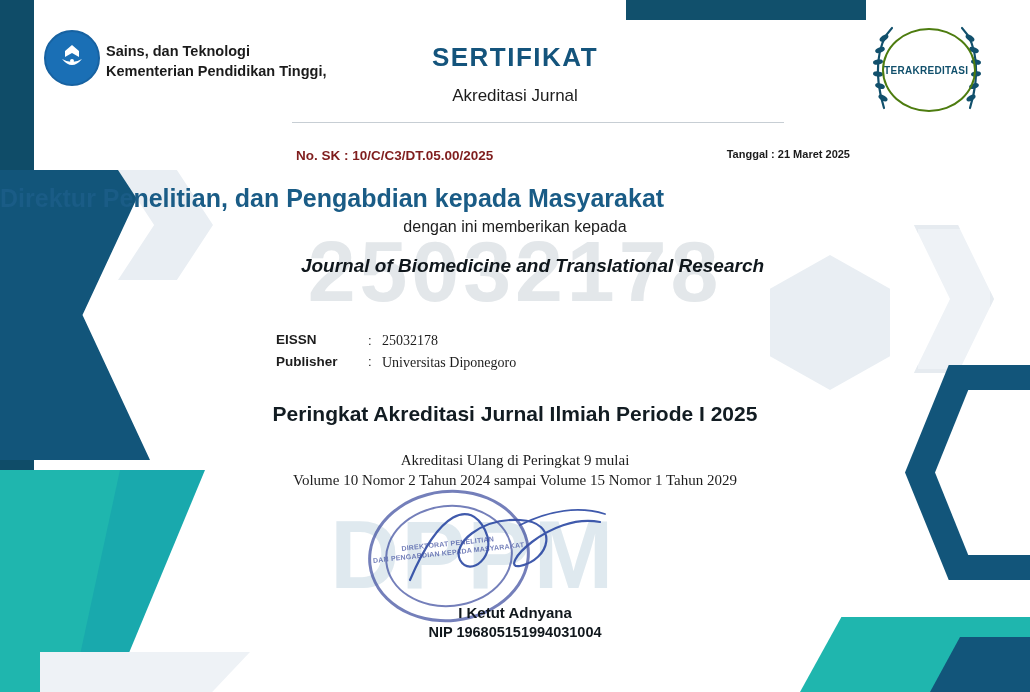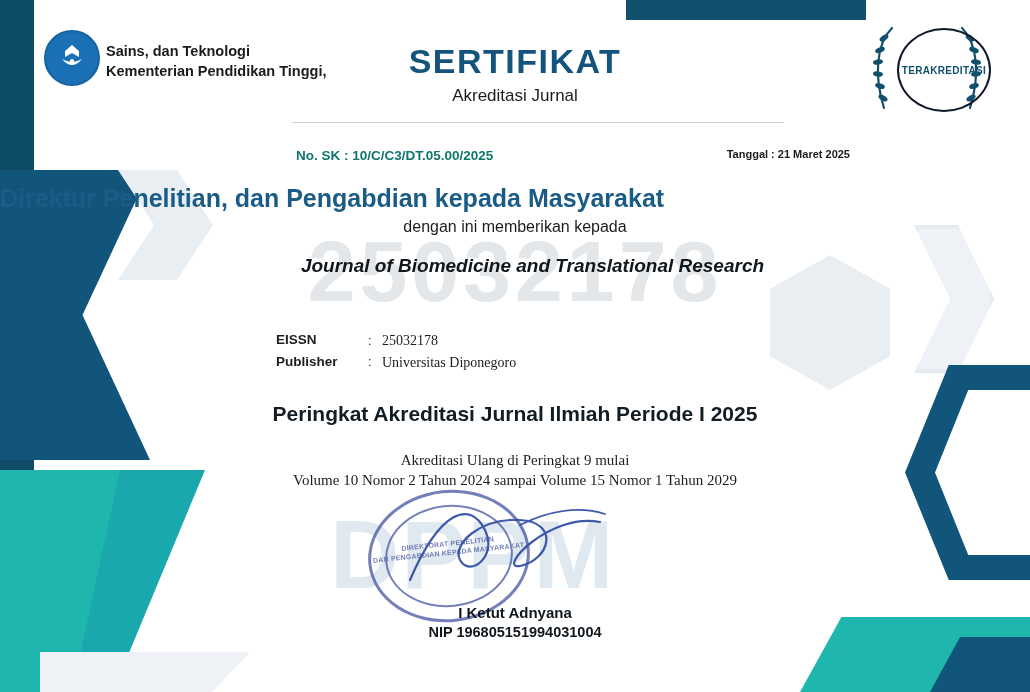--- a/index.html
+++ b/index.html
@@ -165,21 +165,21 @@
     width: 270px;
     font-size: 14.5px;
     font-weight: bold;
     color: #1b1b1b;
     line-height: 1.35;
   }
   .cert-title {
     position: absolute;
     left: 0; right: 0; top: 42px;
     text-align: center;
-    font-size: 34px;
+    font-size: 26px;
     font-weight: bold;
     letter-spacing: 1.5px;
     color: #14547c;
   }
   .cert-subtitle {
     position: absolute;
     left: 0; right: 0; top: 86px;
     text-align: center;
     font-size: 17px;
     color: #1d1d1d;
@@ -192,27 +192,27 @@
   }
 
   
   .seal {
     position: absolute;
     right: 48px; top: 18px;
     width: 110px; height: 100px;
   }
   .seal-inner {
     position: absolute;
-    left: 25px; top: 10px;
+    left: 10px; top: 10px;
     width: 90px; height: 80px;
-    border: 2px solid #0f172a;
+    border: 2px solid #4d7c0f;
     border-radius: 50%;
     display: flex;
     align-items: center;
-    justify-content: center;
+    justify-content: flex-start;
   }
   .seal-text {
     font-size: 10px;
     font-weight: bold;
     color: #11506c;
     letter-spacing: .3px;
   }
   .laurel-left, .laurel-right {
     position: absolute;
     top: 4px;
@@ -223,21 +223,21 @@
   }
   .laurel-left { left: -2px; }
   .laurel-right { right: -2px; }
 
   
   .sk-no {
     position: absolute;
     left: 296px; top: 148px;
     font-size: 13.5px;
     font-weight: bold;
-    color: #0f766e;
+    color: #7f1d1d;
   }
   .sk-date {
     position: absolute;
     right: 180px; top: 148px;
     font-size: 11px;
     font-weight: bold;
     color: #1b1b1b;
   }
 
   

